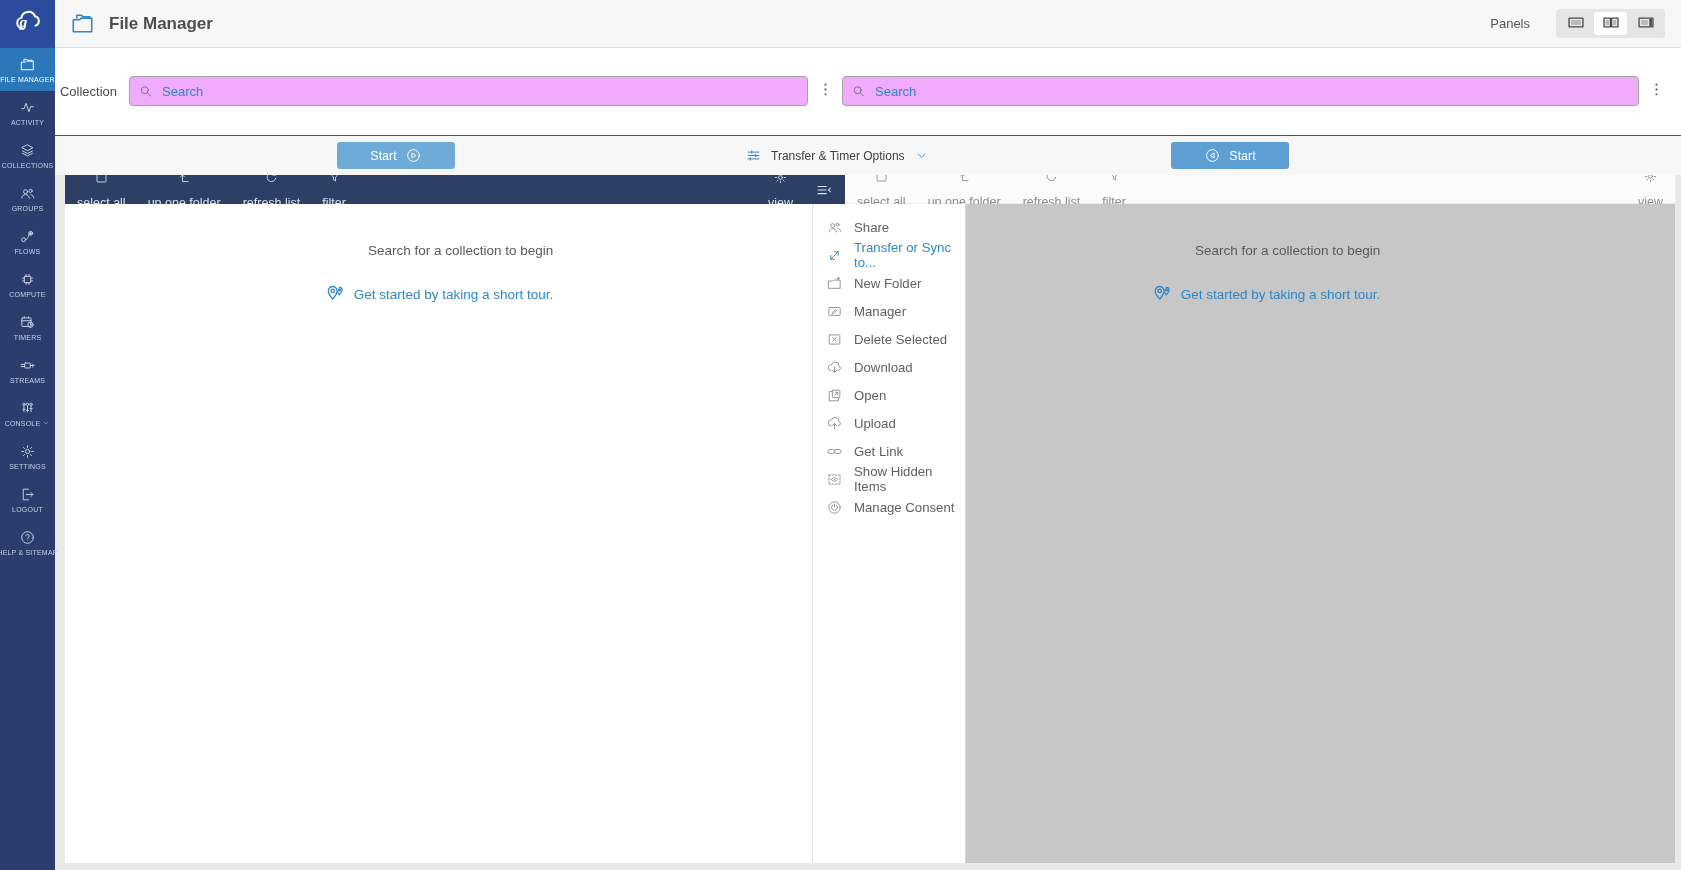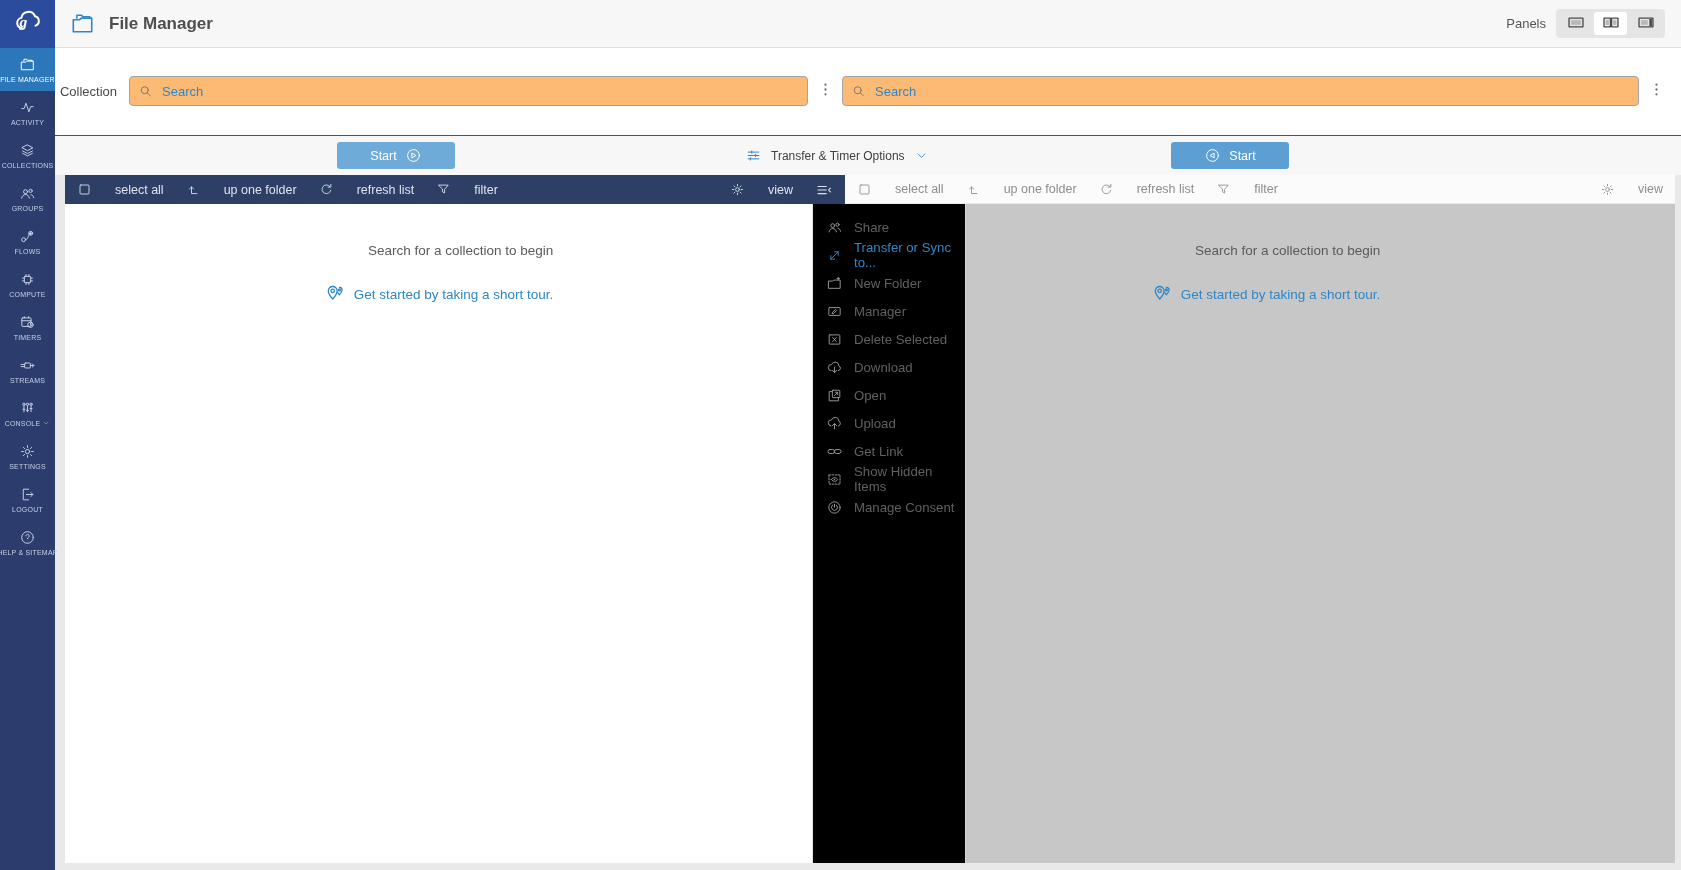--- a/index.html
+++ b/index.html
@@ -16,35 +16,35 @@
   .sb-icon { display:flex; } .sb-icon svg { width:17px; height:17px; }
   .sb-label { font-size:7px; letter-spacing:.2px; text-align:center; white-space:nowrap; display:flex; align-items:center; gap:2px; }
   .sb-chev svg { width:8px; height:8px; }
 
   
   .main { flex:1; display:flex; flex-direction:column; min-width:0; }
 
   .header { height:48px; flex:none; background:#f7f7f8; border-bottom:1px solid #e0e0e0; display:flex; align-items:center; padding:0 16px 0 14px; }
   .hdr-folder { color:#2e87c8; display:flex; } .hdr-folder svg { width:27px; height:27px; }
   .hdr-title { margin-left:13px; font-size:17px; color:#4e4e4e; }
-  .panels-group { margin-left:auto; display:flex; align-items:center; gap:10px; }
+  .panels-group { margin-left:auto; display:flex; align-items:center; gap:26px; }
   .panels-label { font-size:13px; color:#555; }
   .panels-pill { background:#e5e5e5; border-radius:4px; padding:3px; display:flex; gap:2px; }
   .panel-btn { width:33px; height:23px; border-radius:3px; display:flex; align-items:center; justify-content:center; color:#4a4a4a; cursor:pointer; background:transparent; border:none; }
   .panel-btn.selected { background:#fff; }
   .panel-btn svg { width:24px; height:19px; }
 
   
   .form-area { background:#fff; padding:8px 8px 9px 0; flex:none; }
   .form-row { display:flex; align-items:center; margin:20px 0; }
   .form-label { width:62px; flex:none; text-align:right; font-size:13px; color:#4a4a4a; margin-right:12px; }
   .inp-wrap { position:relative; display:flex; align-items:center; }
   .inp-left { width:679px; flex:none; }
   .inp-right { flex:1; min-width:0; }
-  .txt-input { width:100%; height:30px; border:1px solid #a3a3a3; border-radius:4px; font-size:13px; color:#333; outline:none; padding:0 10px; font-family:inherit; background:#fdba74; }
+  .txt-input { width:100%; height:30px; border:1px solid #a3a3a3; border-radius:4px; font-size:13px; color:#333; outline:none; padding:0 10px; font-family:inherit; background:#f0abfc; }
   .search-input { padding-left:32px; }
   .txt-input::placeholder { color:#2e87c8; opacity:1; }
   .inp-ico { position:absolute; left:9px; top:50%; transform:translateY(-50%); color:#6f6f6f; display:flex; pointer-events:none; }
   .inp-ico svg { width:15px; height:15px; }
   .icon-slot { width:34px; flex:none; display:flex; align-items:center; justify-content:center; }
   .kebab-btn { color:#6f6f6f; background:none; border:none; cursor:pointer; display:flex; } .kebab-btn svg { width:17px; height:17px; }
   .bookmark-btn { color:#4a9bd5; background:none; border:none; cursor:pointer; display:flex; } .bookmark-btn svg { width:19px; height:19px; }
 
   
   .start-row { height:40px; flex:none; background:#f7f7f8; border-top:1px solid #be185d; display:flex; align-items:center; position:relative; padding-left:10px; padding-right:6px; }
@@ -58,30 +58,30 @@
   .options-ctl { position:absolute; left:690px; top:0; height:100%; display:flex; align-items:center; gap:9px; cursor:pointer; background:none; border:none; font-family:inherit; }
   .options-ctl .sliders { color:#2e87c8; display:flex; } .options-ctl .sliders svg { width:17px; height:17px; }
   .options-label { font-size:12px; color:#3f3f3f; }
   .options-ctl .chev { color:#2e87c8; display:flex; } .options-ctl .chev svg { width:15px; height:15px; }
 
   
   .toolbars { display:flex; height:29px; flex:none; margin-left:10px; margin-right:6px; }
   .tbar { display:flex; align-items:center; font-size:12.5px; }
   .tb-dark { width:780px; flex:none; background:#2e3f66; color:#dde4f1; padding:0 12px; gap:22px; }
   .tb-light { flex:1; background:#fbfbfb; color:#8d8d8d; padding:0 12px; gap:22px; border-bottom:1px solid #ececec; }
-  .tb-item { display:flex; align-items:center; gap:23px; cursor:pointer; background:none; border:none; color:inherit; font:inherit; }
+  .tb-item { display:flex; align-items:center; gap:11px; cursor:pointer; background:none; border:none; color:inherit; font:inherit;flex-direction:column; }
   .tb-item svg { width:15px; height:15px; }
   .tb-spacer { flex:1; }
   .tb-toggle { display:flex; align-items:center; cursor:pointer; background:none; border:none; color:inherit; }
   .tb-toggle svg { width:18px; height:18px; }
 
   
   .content { flex:1; display:flex; margin-left:10px; margin-right:6px; margin-bottom:7px; min-height:0; }
   .panel-files { width:747px; flex:none; background:#fff; display:flex; flex-direction:column; align-items:center; }
-  .menu-col { width:154px; flex:none; background:#000000; border-left:1px solid #e2e2e2; border-right:1px solid #d5d5d5; padding-top:9px; }
+  .menu-col { width:154px; flex:none; background:#ffffff; border-left:1px solid #e2e2e2; border-right:1px solid #d5d5d5; padding-top:9px; }
   .panel-gray { flex:1; background:#c7c7c7; display:flex; flex-direction:column; align-items:center; min-width:0; }
   .empty-inner { display:flex; flex-direction:column; align-items:flex-end; }
   .panel-gray .empty-inner { transform:translateX(-55px); }
   .empty-title { margin-top:39px; font-size:13.5px; color:#5a5a5a; }
   .tour-row { margin-top:25px; display:flex; align-items:center; gap:8px; color:#2e87c8; font-size:13.5px; cursor:pointer; background:none; border:none; font-family:inherit; }
   .tour-row svg { width:22px; height:22px; }
 
   .menu-item { height:28px; display:flex; align-items:center; gap:11px; padding-left:13px; color:#606060; font-size:13.2px; cursor:pointer; }
   .mi-icon { display:flex; color:#959595; } .mi-icon svg { width:17px; height:17px; }
   .menu-item.active { color:#2e87c8; } .menu-item.active .mi-icon { color:#2e87c8; }

